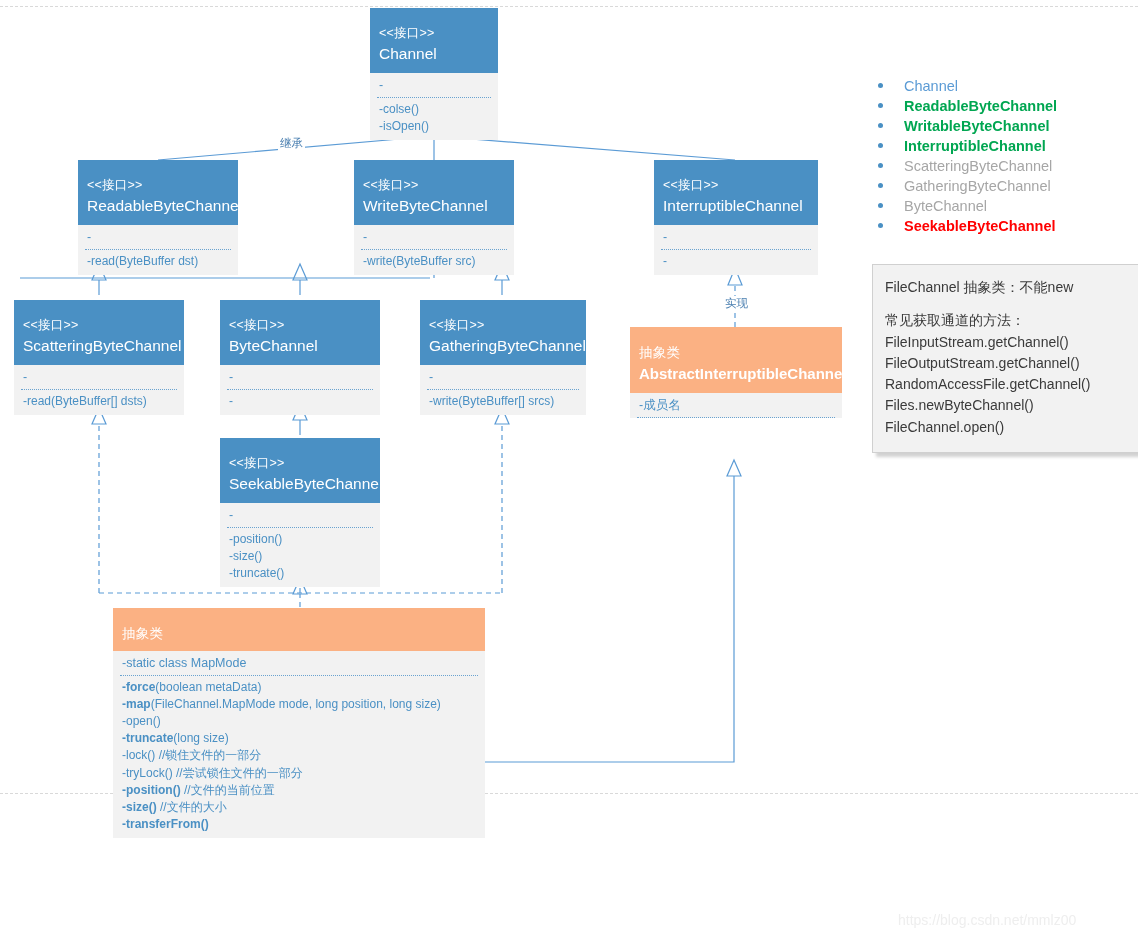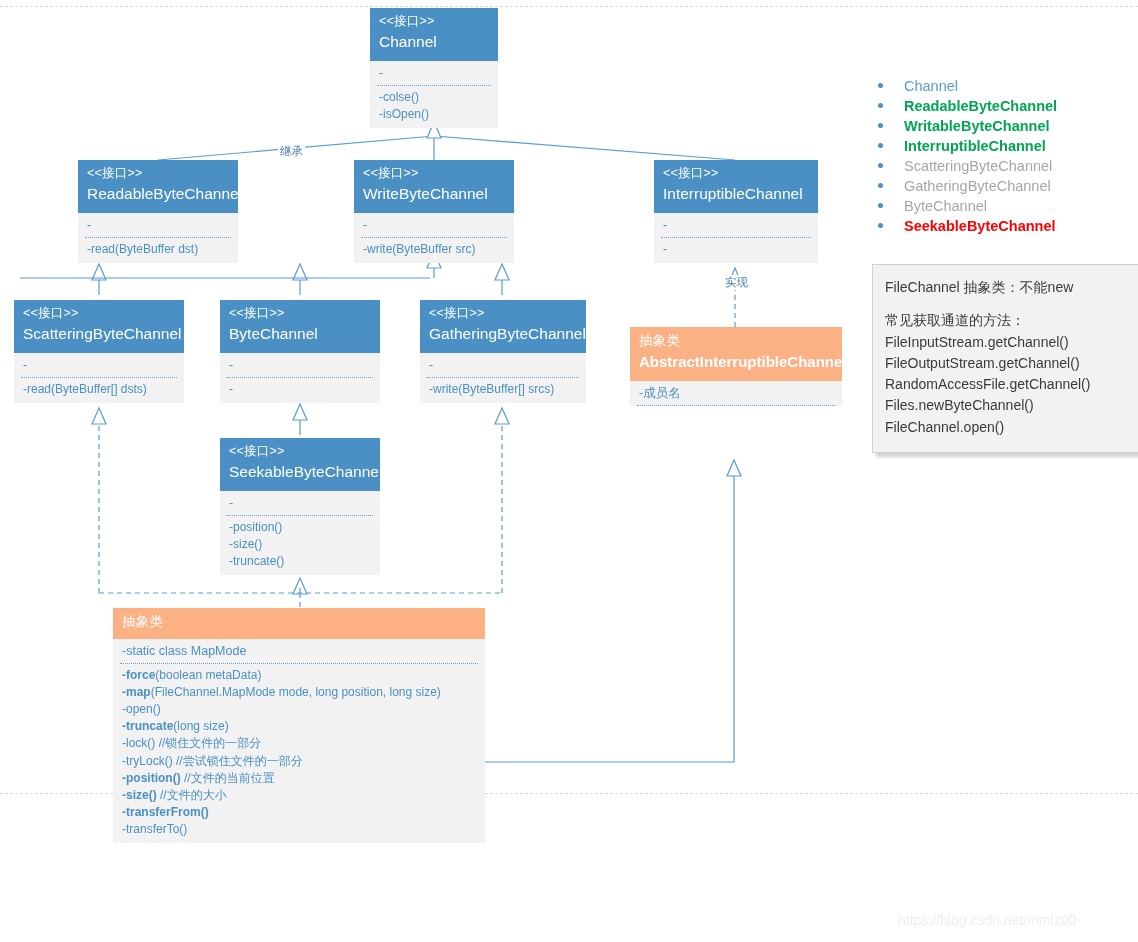--- a/index.html
+++ b/index.html
@@ -10,21 +10,21 @@
     overflow:hidden;
   }
   .canvas{position:absolute;left:0;top:0;width:1138px;height:942px;}
   svg.wires{position:absolute;left:0;top:0;width:1138px;height:942px;pointer-events:none;}
 
   
   .uml{position:absolute;box-sizing:border-box;}
   .uml .hdr{
     background:#4a90c4;color:#ffffff;padding:6px 9px 9px 9px;line-height:1.22;
   }
-  .uml .hdr .stereo{font-size:12.5px;letter-spacing:.2px;}
+  .uml .hdr .stereo{font-size:12.5px;letter-spacing:.2px;margin-top:12px;}
   .uml .hdr .name{font-size:15.5px;margin-top:4px;}
   .uml.abstract .hdr{background:#fbb183;}
   .uml.abstract .hdr .stereo{font-size:13.5px;}
   .uml.abstract .hdr .name{font-weight:bold;font-size:15px;}
   .uml .body{background:#f2f2f2;color:#4a90c4;}
   .uml .attrs{padding:4px 9px 3px 9px;font-size:12.5px;line-height:1.35;}
   .uml .sep{border-top:1px dotted #6aa3d0;margin:0 7px;}
   .uml .ops{padding:3px 9px 5px 9px;font-size:12px;line-height:1.42;}
   .uml .ops div, .uml .attrs div{white-space:nowrap;}
   .uml .ops b{font-weight:bold;margin-top:11px;}
@@ -99,22 +99,22 @@
       <polygon points="99,408 92,424 106,424" fill="#ffffff" stroke="#5b9bd5"></polygon>
       <path d="M502 593 L502 423" stroke-dasharray="5,4"></path>
       <polygon points="502,408 495,424 509,424" fill="#ffffff" stroke="#5b9bd5"></polygon>
       <path d="M300 593 L300 588" stroke-dasharray="5,4"></path>
 
       <path d="M485 762 L734 762 L734 475"></path>
       <polygon points="734,460 727,476 741,476" fill="#ffffff" stroke="#5b9bd5"></polygon>
     </g>
   </svg>
 
-  <div class="edge-label" style="left:278px;top:136px;margin-top:8px;">继承</div>
-  <div class="edge-label" style="left:723px;top:275px;">实现</div>
+  <div class="edge-label" style="left:278px;top:136px;">继承</div>
+  <div class="edge-label" style="left:723px;top:296px;">实现</div>
 
   <div class="uml" style="left:370px;top:8px;width:128px;">
     <div class="hdr">
       <div class="stereo">&lt;&lt;接口&gt;&gt;</div>
       <div class="name">Channel</div>
     </div>
     <div class="body">
       <div class="attrs">
         <div>-</div>
       </div>
@@ -265,21 +265,20 @@
       <div class="ops" id="fc-ops">
           <div><b>-force</b><span>(boolean metaData)</span></div>
           <div><b>-map</b><span>(FileChannel.MapMode mode, long position, long size)</span></div>
           <div><span>-open()</span></div>
           <div><b>-truncate</b><span>(long size)</span></div>
           <div><span>-lock() //锁住文件的一部分</span></div>
           <div><span>-tryLock() //尝试锁住文件的一部分</span></div>
           <div><b>-position()</b><span> //文件的当前位置</span></div>
           <div><b>-size()</b><span> //文件的大小</span></div>
           <div><b>-transferFrom()</b></div>
-          <div><span>-transferTo()</span></div>
         </div>
     </div>
   </div>
 
   <div class="legend">
     <ul id="legend-ul">
         <li class="lg-blue"><span class="dot"></span><span>Channel</span></li>
         <li class="lg-green"><span class="dot"></span><span>ReadableByteChannel</span></li>
         <li class="lg-green"><span class="dot"></span><span>WritableByteChannel</span></li>
         <li class="lg-green"><span class="dot"></span><span>InterruptibleChannel</span></li>

